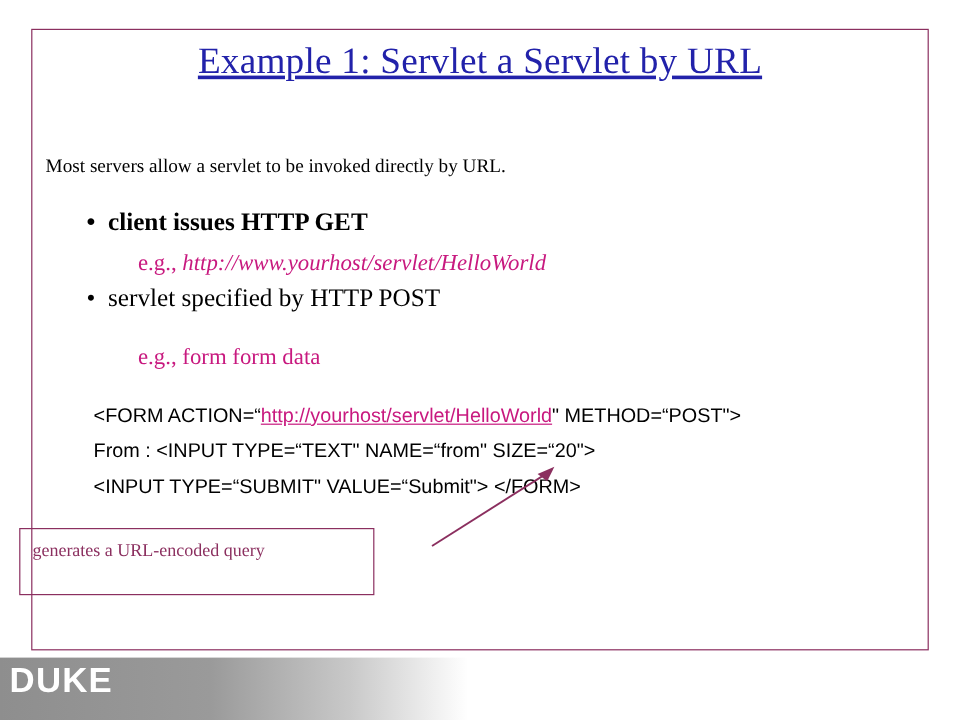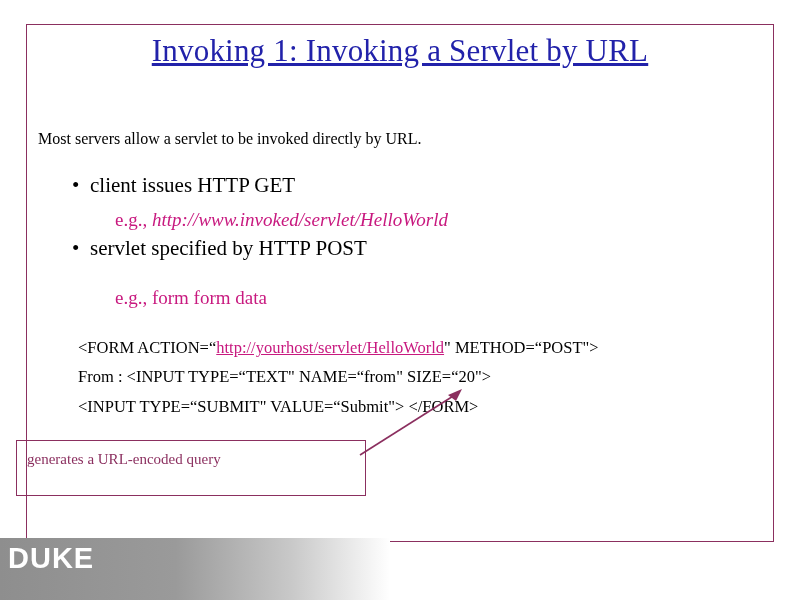--- a/index.html
+++ b/index.html
@@ -44,51 +44,51 @@
   }
   .bullet {
     position: absolute;
     font-size: 21px;
     color: #000000;
   }
   .bullet .dot {
     display: inline-block;
     width: 18px;
   }
-  .b1 { left: 72px; top: 173px; }
+  .b1 { left: 72px; top: 173px; font-weight: bold; }
   .b2 { left: 72px; top: 236px; }
   .eg {
     position: absolute;
     font-size: 19px;
     color: #c8197f;
   }
   .eg1 { left: 115px; top: 209px; }
   .eg1 .mono-italic {
     font-style: italic;
   }
   .eg2 { left: 115px; top: 287px; }
   .code {
     position: absolute;
     left: 78px;
     top: 333px;
     font-size: 16.5px;
     color: #000000;
     line-height: 1.78;
-    font-family: Liberation Serif, serif;
+    font-family: Liberation Sans, sans-serif;
     white-space: nowrap;
   }
   .code .link {
     color: #c8197f;
     text-decoration: underline;
   }
   .note-box {
     position: absolute;
     left: 16px;
     top: 440px;
-    width: 350px;
+    width: 296px;
     height: 56px;
     border: 1px solid #8b2f5f;
     box-sizing: border-box;
     padding: 8px 10px 0 10px;
     color: #8b2f5f;
     font-size: 15px;
     line-height: 1.45;
   }
   .note-box .ital { font-style: italic; }
   .arrow {
@@ -97,21 +97,21 @@
     top: 385px;
     width: 130px;
     height: 75px;
     pointer-events: none;
   }
   .footer {
     position: absolute;
     left: 0;
     bottom: 0;
     width: 390px;
-    height: 62px;
+    height: 52px;
     background: linear-gradient(to right, #8e8e8e 0%, #9a9a9a 45%, #c9c9c9 75%, #ffffff 100%);
   }
   .duke {
     position: absolute;
     left: 8px;
     top: 4px;
     font-size: 29px;
     font-weight: bold;
     color: #ffffff;
     font-family: "Liberation Sans", sans-serif;
@@ -126,30 +126,30 @@
     font-style: italic;
     color: #6c6c6c;
     font-family: "Liberation Serif", serif;
   }
 </style>
 </head>
 <body>
 
 <div class="slide-frame"></div>
 
-<div class="title">Invoking 1: Invoking a Servlet by URL</div>
+<div class="title">Example 1: Servlet a Servlet by URL</div>
 
 <div class="lead">Most servers allow a servlet to be invoked directly by URL.</div>
 
 <div class="bullet b1">
   <span class="dot">•</span><span>client issues HTTP GET</span>
 </div>
 
 <div class="eg eg1">
-  <span>e.g., </span><span class="mono-italic">http://www.invoked/servlet/HelloWorld</span>
+  <span>e.g., </span><span class="mono-italic">http://www.yourhost/servlet/HelloWorld</span>
 </div>
 
 <div class="bullet b2">
   <span class="dot">•</span><span>servlet specified by HTTP POST</span>
 </div>
 
 <div class="eg eg2">e.g., form form data</div>
 
 <div class="code">
   <div><span>&lt;FORM ACTION=“</span><span class="link">http://yourhost/servlet/HelloWorld</span><span>" METHOD=“POST"&gt;</span></div>

